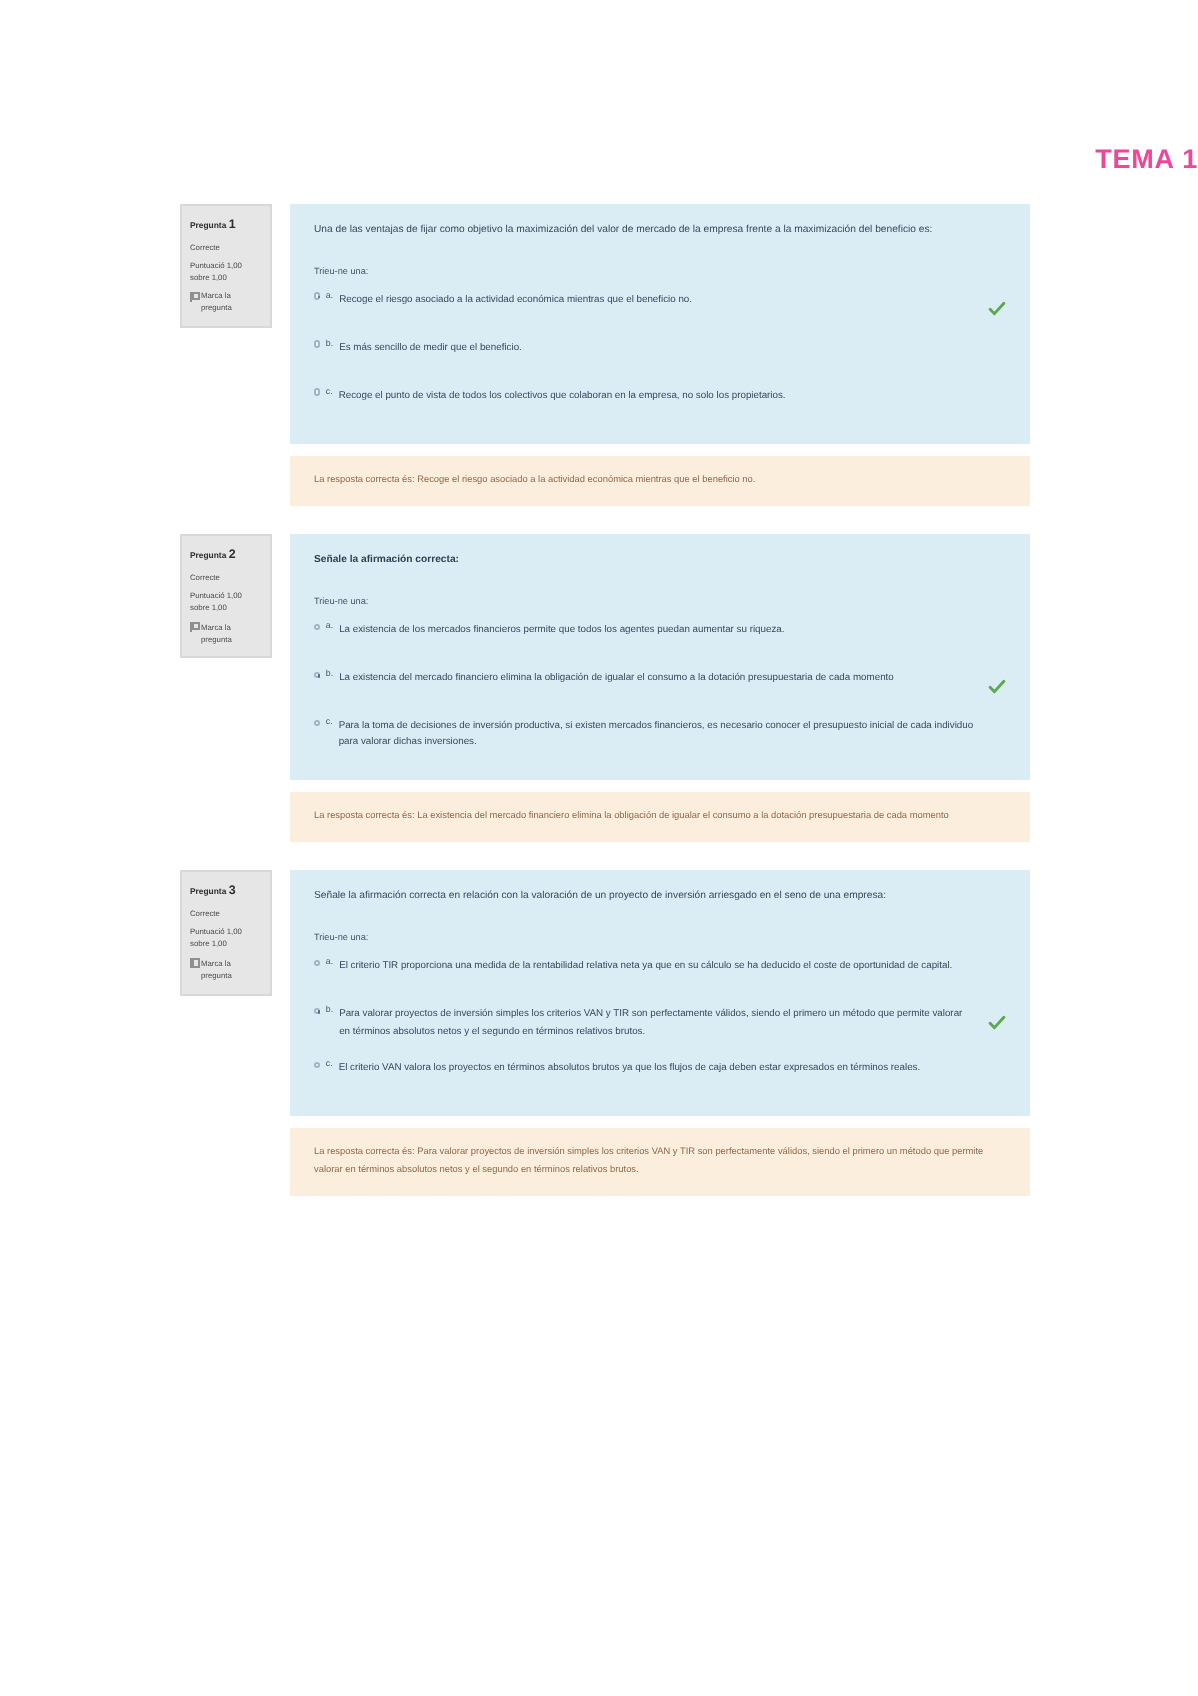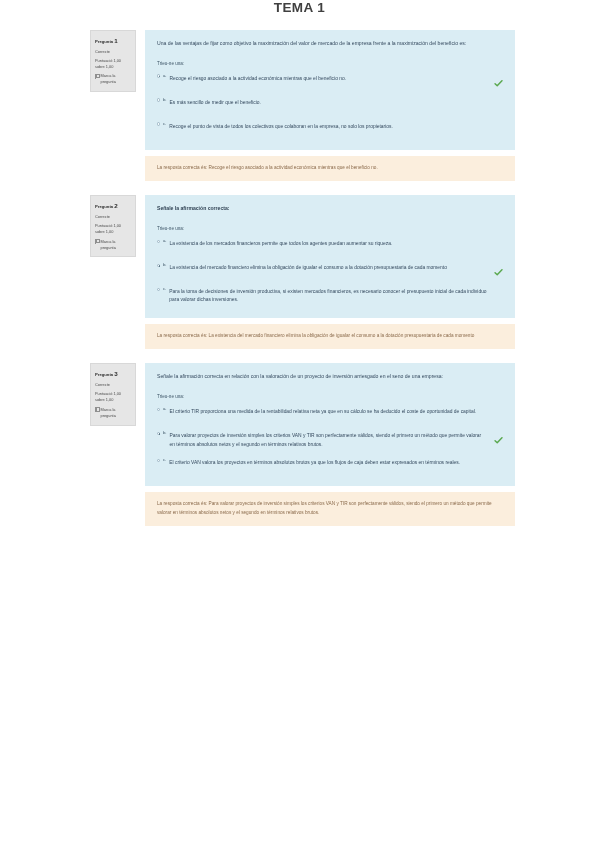--- a/index.html
+++ b/index.html
@@ -16,26 +16,27 @@
     position: relative;
   }
   .page {
     width: 599px;
     height: 848px;
     box-sizing: border-box;
     padding: 0;
     position: relative;
   }
   .doc-title {
-    text-align: center;
+    text-align: right;
     font-size: 13.5px;
     font-weight: bold;
     letter-spacing: 0.4px;
-    color: #404040;
+    color: #ec4899;
     margin: 0;
+    padding-top: 72px;
     padding-bottom: 0;
   }
   .questions {
     margin-top: 15px;
     padding-left: 90px;
     padding-right: 84px;
   }
   .question-block {
     display: flex;
     align-items: flex-start;

